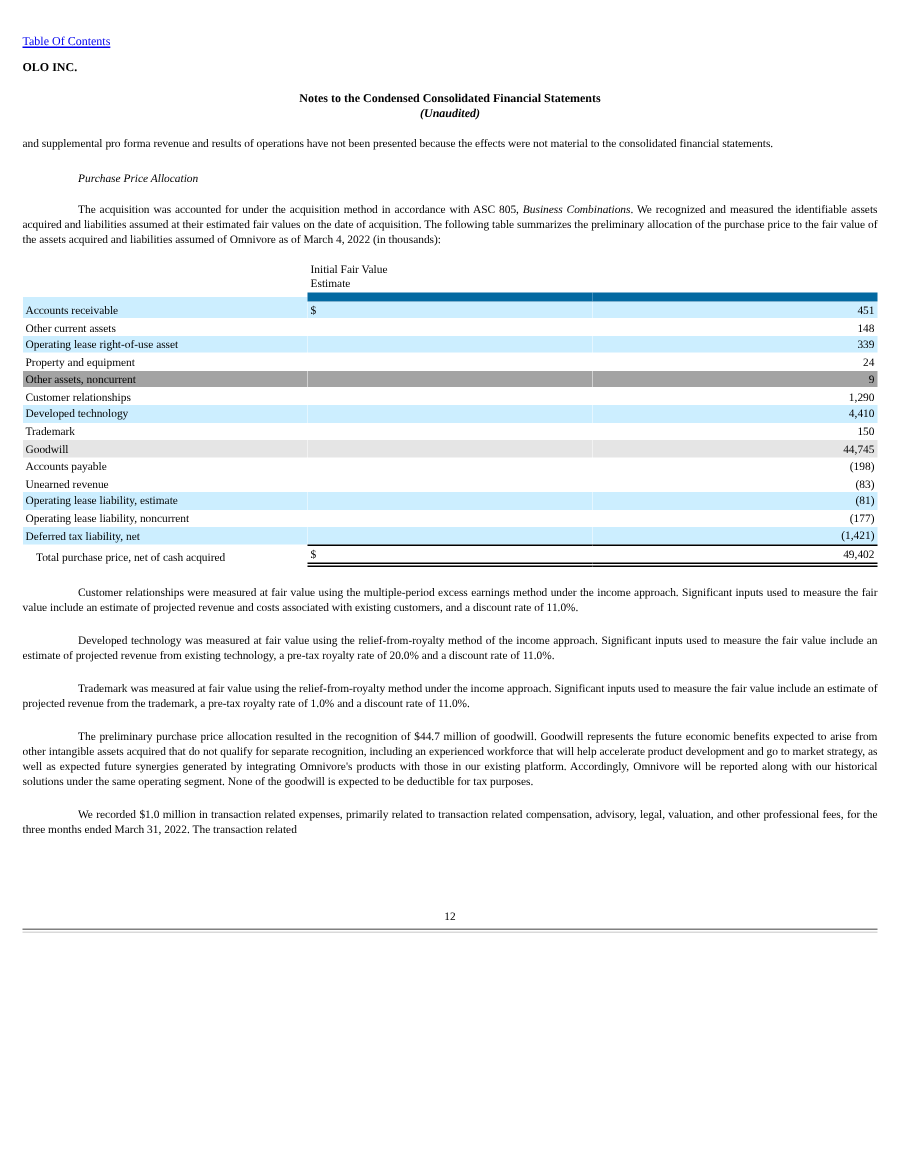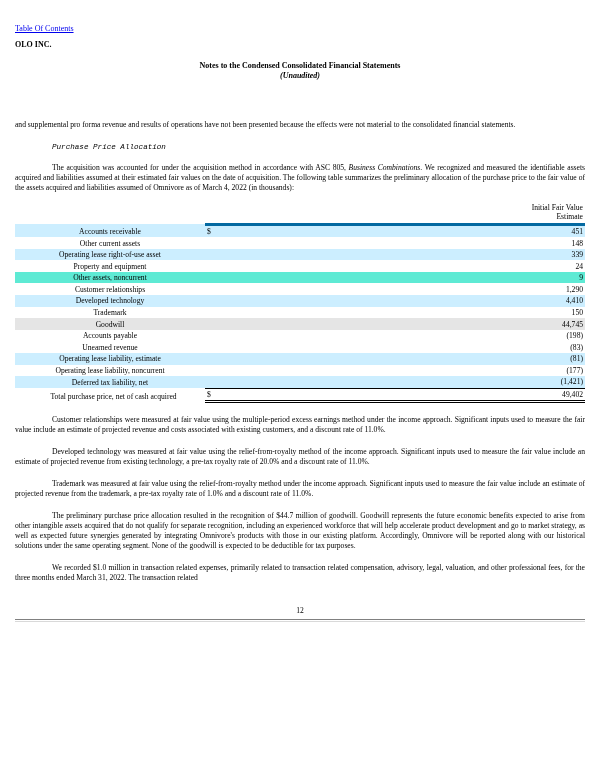--- a/index.html
+++ b/index.html
@@ -41,52 +41,51 @@
   }
   .doc-subtitle {
     font-style: italic;
   }
   p.body-text {
     font-size: 7.6px;
     line-height: 10px;
     text-align: justify;
     margin: 12px 0 0 0;
   }
-  p.intro-para { margin-top: 39px; }
+  p.intro-para { margin-top: 10px; }
   p.section-heading {
     font-style: italic;
     font-size: 7.6px;
     margin: 13px 0 0 37px;
     text-align: left;
-    font-family: Liberation Mono, monospace;
   }
   p.indent { text-indent: 37px; }
   .ital { font-style: italic; }
 
   table.ppa-table {
     width: 100%;
     border-collapse: collapse;
     margin-top: 9px;
     font-size: 7.6px;
     table-layout: fixed;
   }
   table.ppa-table td {
     padding: 1.4px 2px 1.2px 2px;
     vertical-align: bottom;
     white-space: nowrap;
     overflow: hidden;
   }
-  td.col-label { width: auto; padding-left: 2px; text-align: center; }
+  td.col-label { width: auto; padding-left: 2px; }
   td.col-dollar { width: 13px; text-align: left; }
   td.col-value { width: 60px; text-align: right; }
   td.col-header-cell {
-    text-align: right;
+    text-align: left;
     font-size: 7.6px;
     line-height: 9px;
-    border-bottom: 3px solid #0369a1;
+    border-bottom: 6px solid #0369a1;
     padding-bottom: 2px;
     white-space: normal;
   }
   tr.total-row td.col-dollar,
   tr.total-row td.col-value {
     border-top: 1px solid #000;
     border-bottom: 3px double #000;
   }
   tr.total-row td.col-label { padding-left: 9px; margin-top: 30px; }
 
@@ -151,21 +150,21 @@
         <tr style="background: rgb(204, 238, 255);">
           <td class="col-label">Operating lease right-of-use asset</td>
           <td class="col-dollar"></td>
           <td class="col-value">339</td>
         </tr>
         <tr>
           <td class="col-label">Property and equipment</td>
           <td class="col-dollar"></td>
           <td class="col-value">24</td>
         </tr>
-        <tr style="background: #5eead4;">
+        <tr style="background: #a3a3a3;">
           <td class="col-label">Other assets, noncurrent</td>
           <td class="col-dollar"></td>
           <td class="col-value">9</td>
         </tr>
         <tr>
           <td class="col-label">Customer relationships</td>
           <td class="col-dollar"></td>
           <td class="col-value">1,290</td>
         </tr>
         <tr style="background: rgb(204, 238, 255);">

